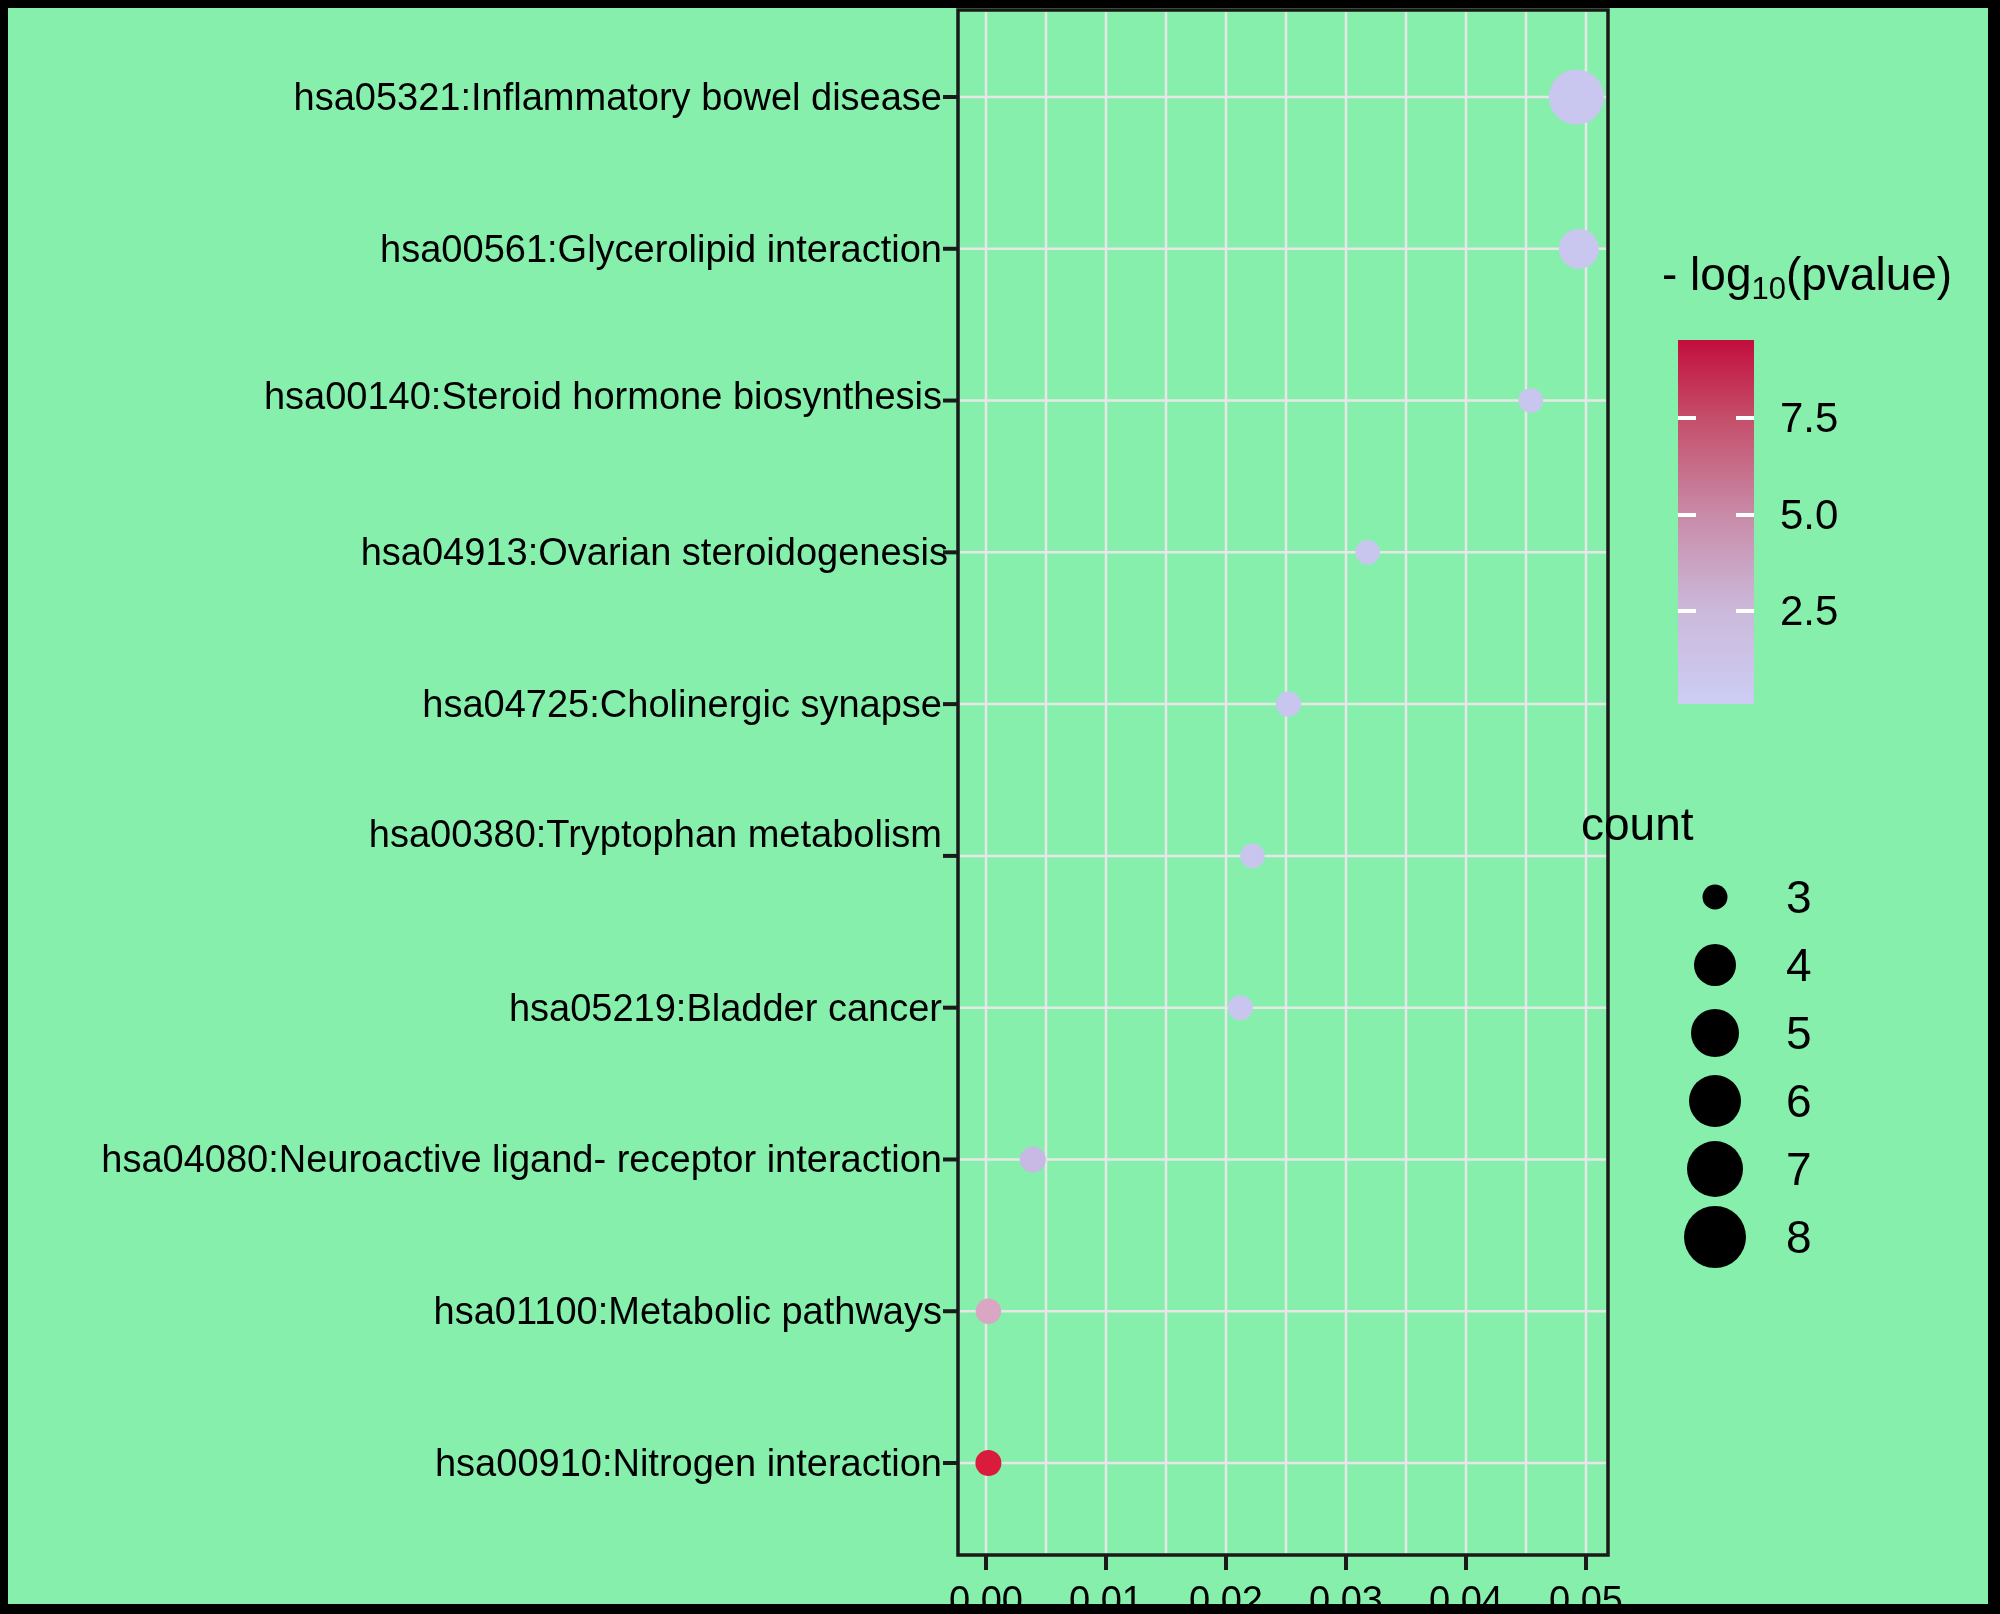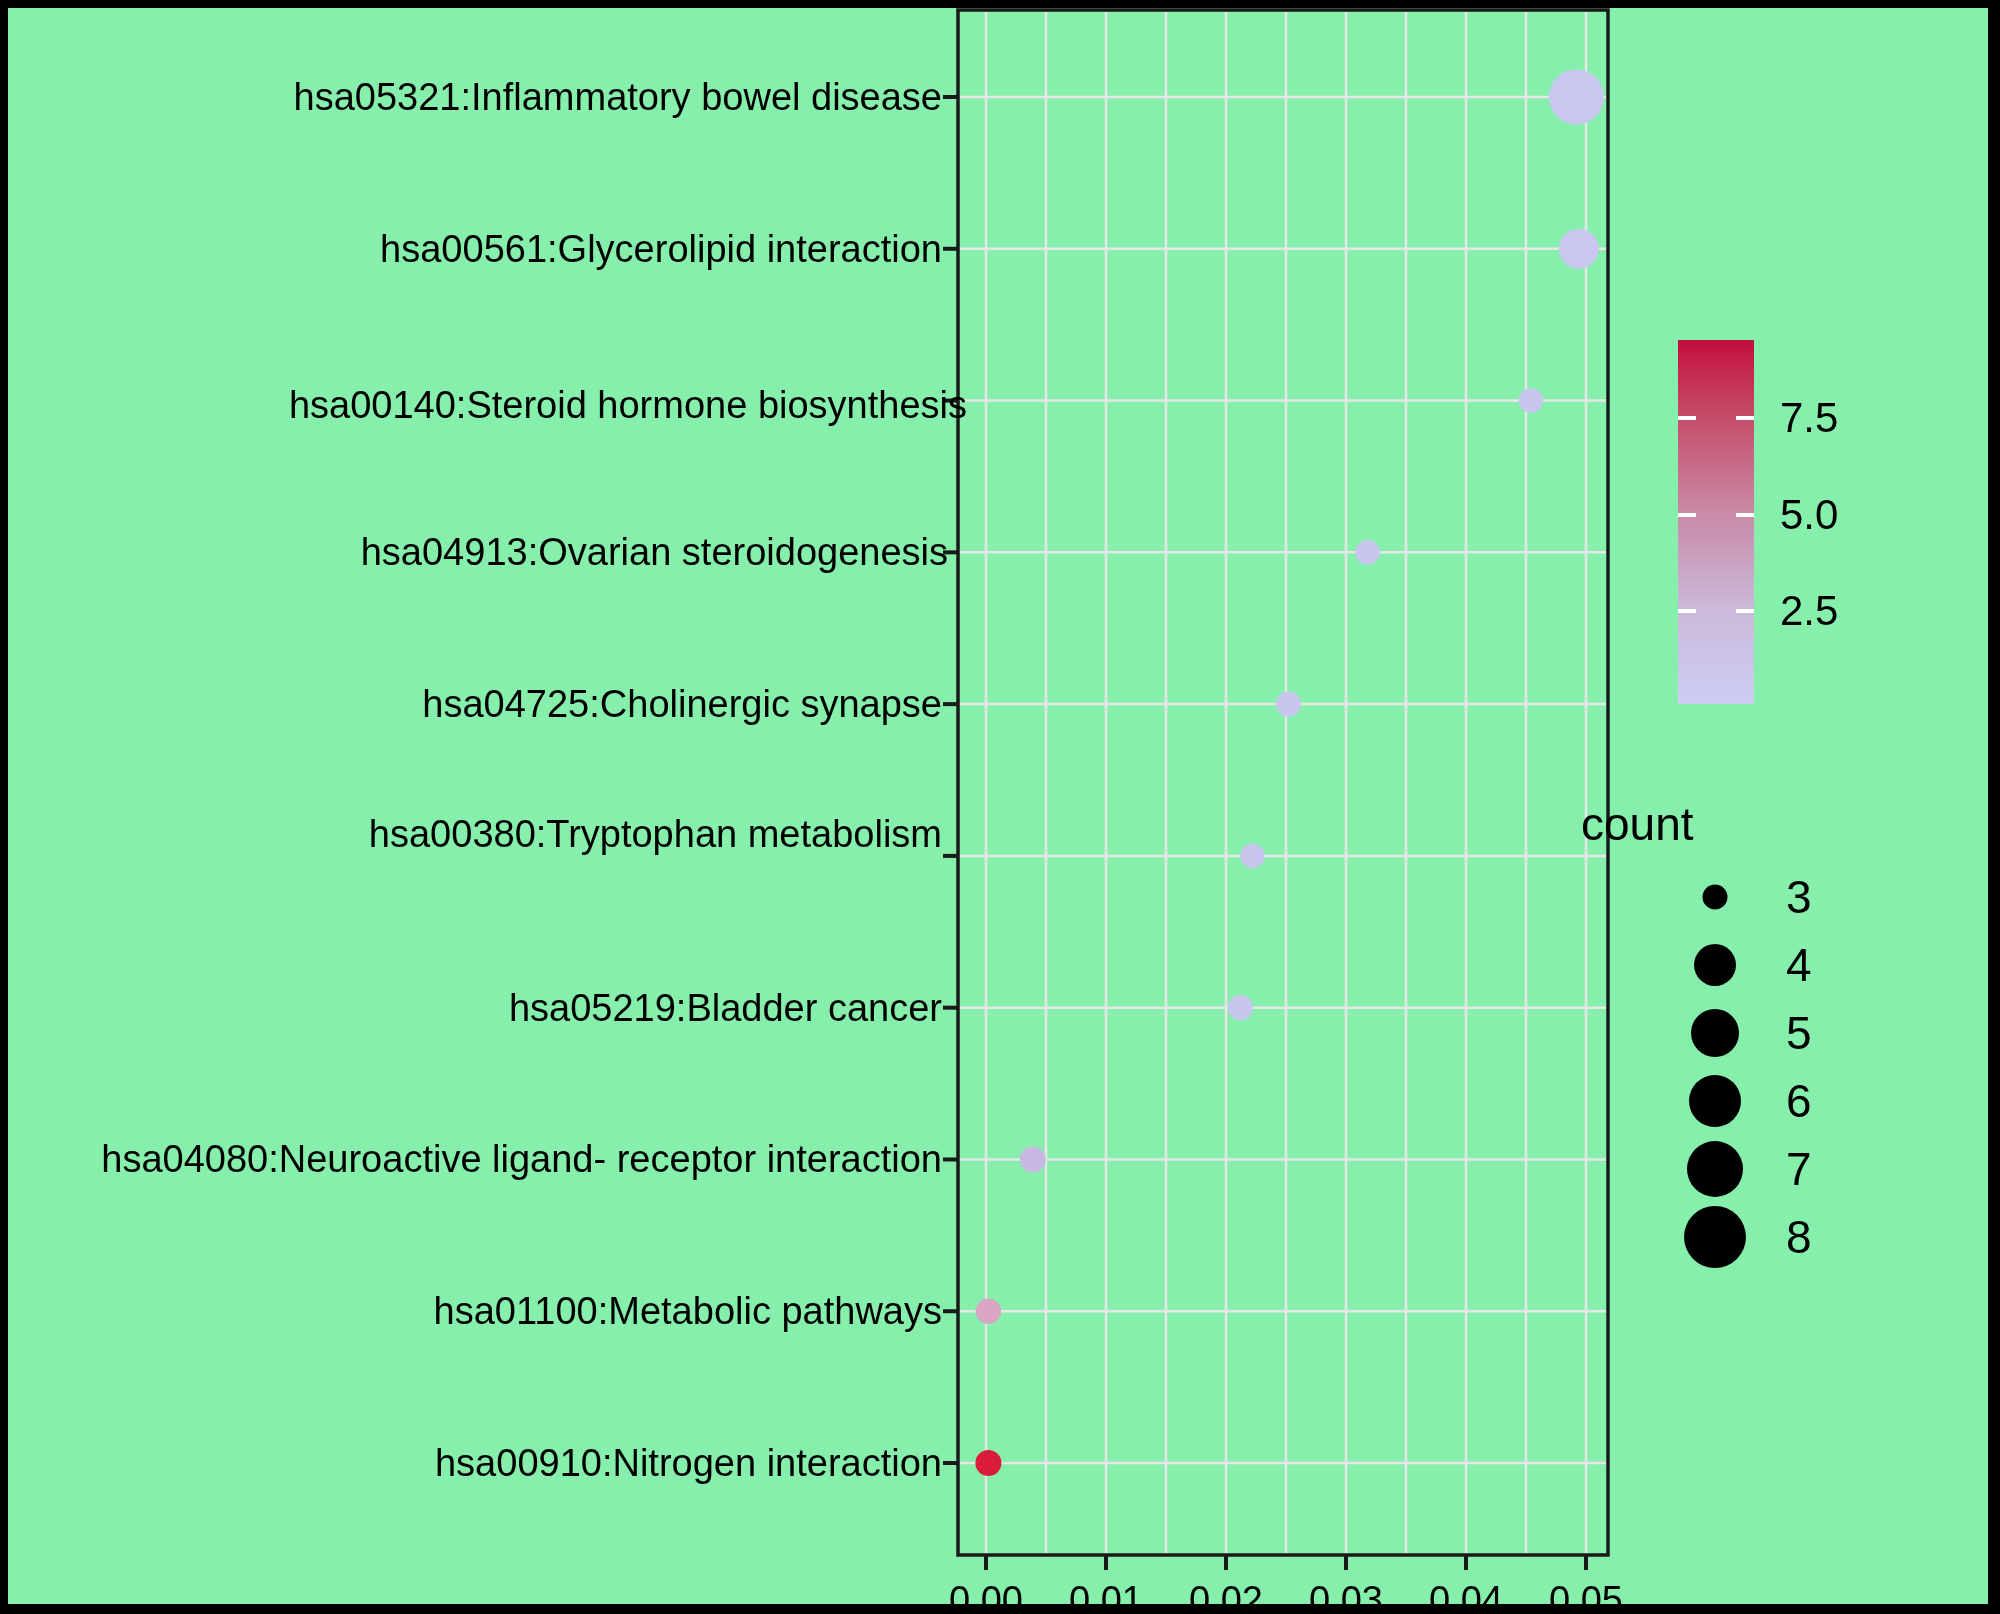--- a/index.html
+++ b/index.html
@@ -94,39 +94,40 @@
       <circle cx="1715" cy="965" r="21" fill="#000000"></circle>
       <circle cx="1715" cy="1033" r="24" fill="#000000"></circle>
       <circle cx="1715" cy="1101" r="26" fill="#000000"></circle>
       <circle cx="1715" cy="1169" r="28" fill="#000000"></circle>
       <circle cx="1715" cy="1237" r="31" fill="#000000"></circle>
     </svg>
 
   <div id="y-labels">
       <div class="ylabel" style="top: 73px;">hsa05321:Inflammatory bowel disease</div>
       <div class="ylabel" style="top: 224.78px;">hsa00561:Glycerolipid interaction</div>
-      <div class="ylabel" style="top: 381px; padding-left: 25px;">hsa00140:Steroid hormone biosynthesis</div>
+      <div class="ylabel" style="top: 372px;">hsa00140:Steroid hormone biosynthesis</div>
       <div class="ylabel" style="top: 528.34px; padding-left: 6px;">hsa04913:Ovarian steroidogenesis</div>
       <div class="ylabel" style="top: 680.12px;">hsa04725:Cholinergic synapse</div>
       <div class="ylabel" style="top: 810px;">hsa00380:Tryptophan metabolism</div>
       <div class="ylabel" style="top: 983.68px; text-align: right;">hsa05219:Bladder cancer</div>
       <div class="ylabel" style="top: 1135.46px;">hsa04080:Neuroactive ligand- receptor interaction</div>
       <div class="ylabel" style="top: 1287.24px;">hsa01100:Metabolic pathways</div>
       <div class="ylabel" style="top: 1439.02px;">hsa00910:Nitrogen interaction</div>
     </div>
 
   <div id="x-labels">
       <div class="xlabel" style="left: 916px; top: 1578px;">0.00</div>
       <div class="xlabel" style="left: 1036px; top: 1578px;">0.01</div>
       <div class="xlabel" style="left: 1156px; top: 1578px;">0.02</div>
       <div class="xlabel" style="left: 1276px; top: 1578px;">0.03</div>
       <div class="xlabel" style="left: 1396px; top: 1578px;">0.04</div>
       <div class="xlabel" style="left: 1516px; top: 1578px;">0.05</div>
     </div>
 
+  <div class="legend-title" style="left:1662px;top:248px;"><span>- log</span><span class="subscript">10</span><span>(pvalue)</span></div>
 
   <div class="colorbar" id="colorbar" style="background: linear-gradient(rgb(194, 14, 60) 0%, rgb(197, 77, 105) 21%, rgb(200, 139, 168) 48%, rgb(203, 185, 218) 74%, rgb(205, 205, 244) 100%);"></div>
   <div id="colorbar-ticks">
       <div class="cbar-tick" style="left: 1678px; top: 416.26px; width: 18px;"></div>
       <div class="cbar-tick" style="left: 1736px; top: 416.26px; width: 18px;"></div>
       <div class="cbar-tick" style="left: 1678px; top: 513.448px; width: 18px;"></div>
       <div class="cbar-tick" style="left: 1736px; top: 513.448px; width: 18px;"></div>
       <div class="cbar-tick" style="left: 1678px; top: 608.816px; width: 18px;"></div>
       <div class="cbar-tick" style="left: 1736px; top: 608.816px; width: 18px;"></div>
     </div>

